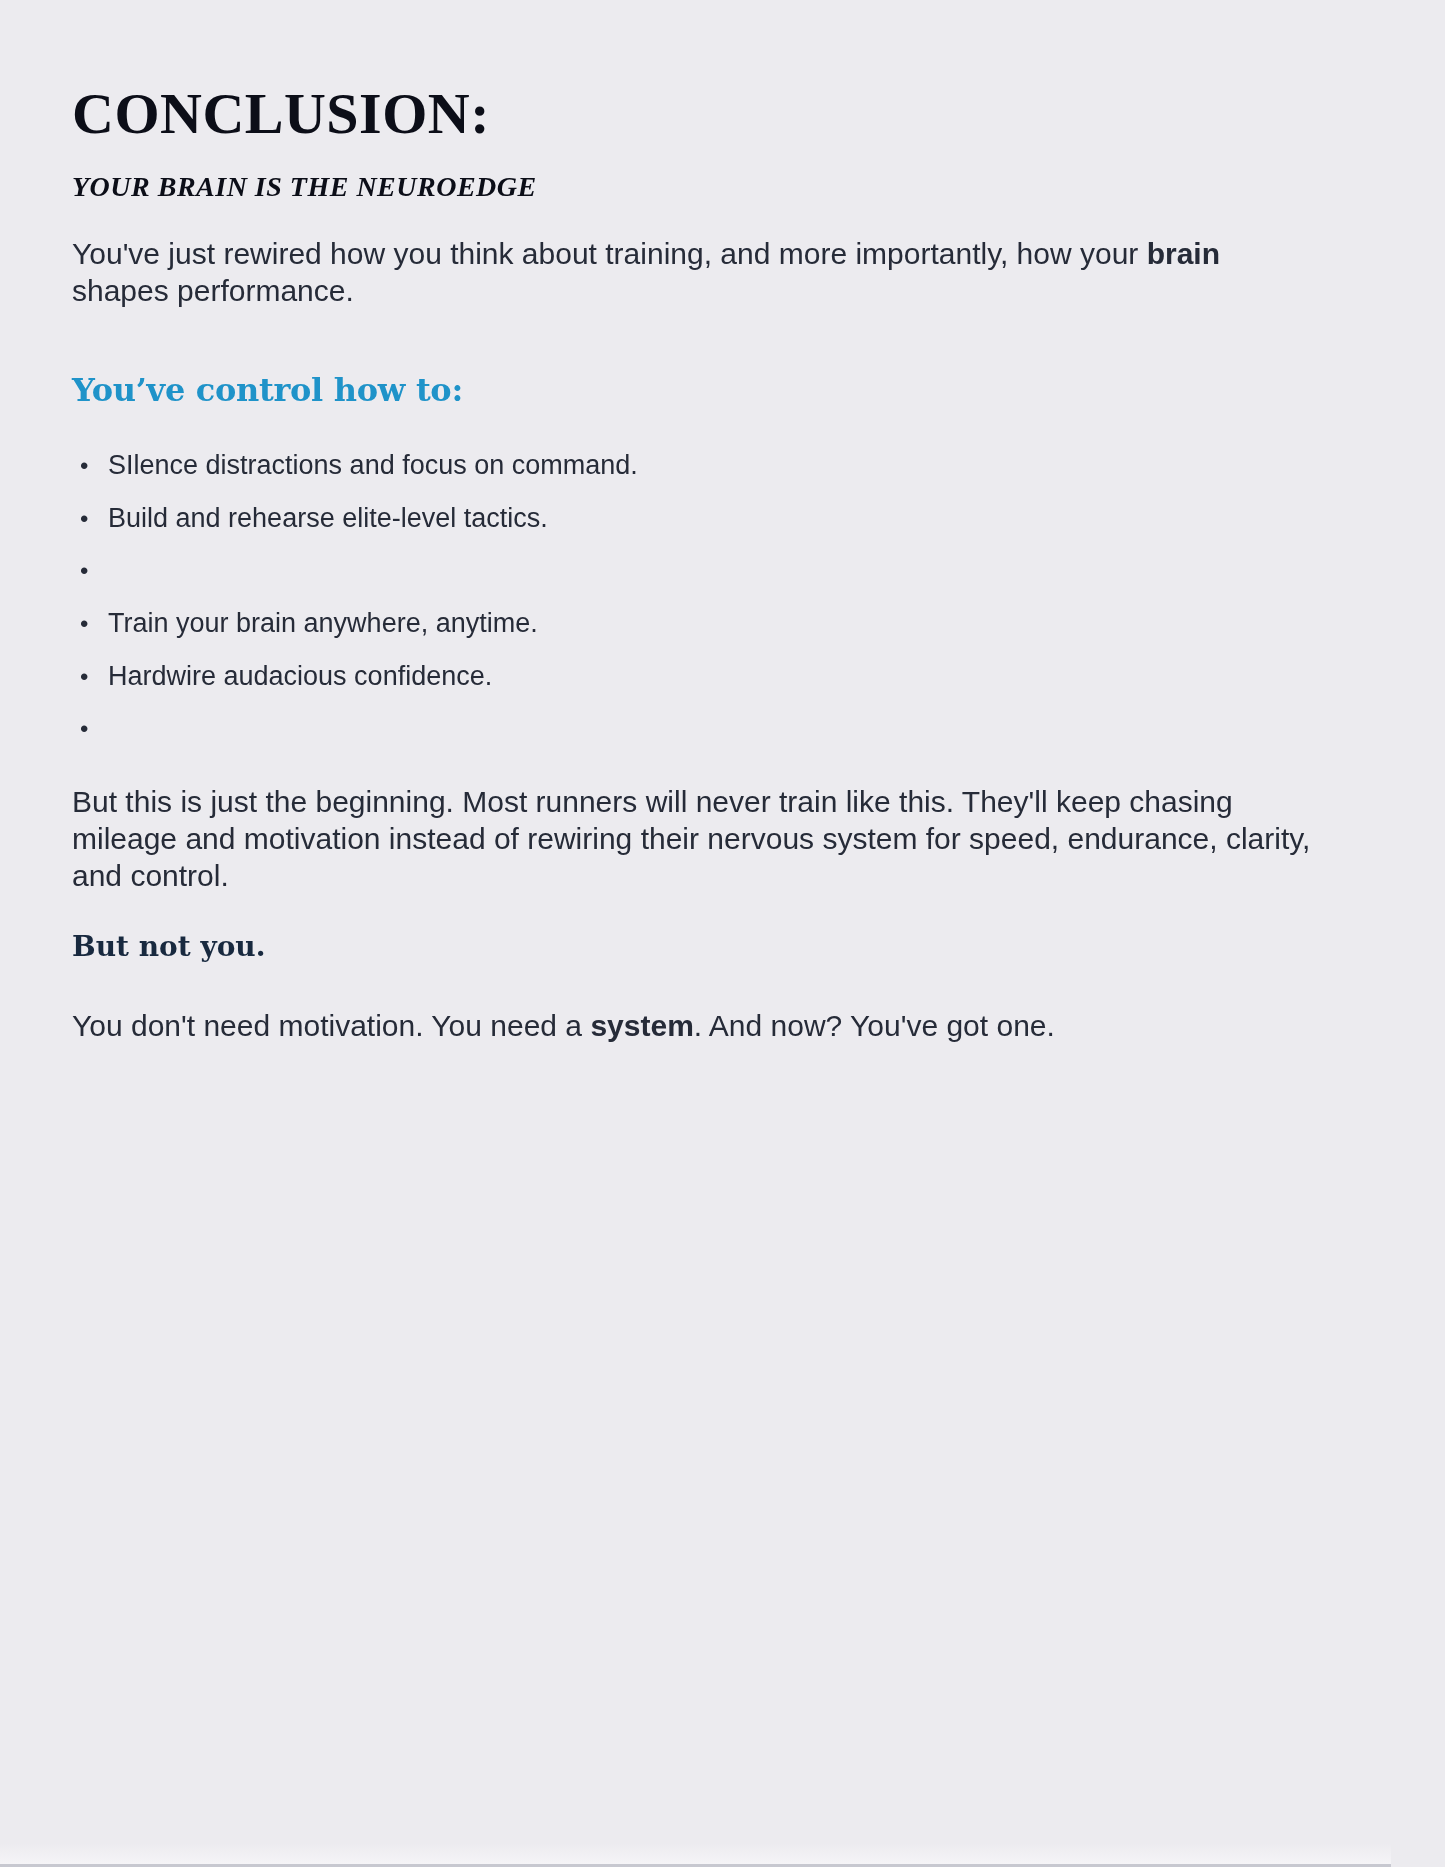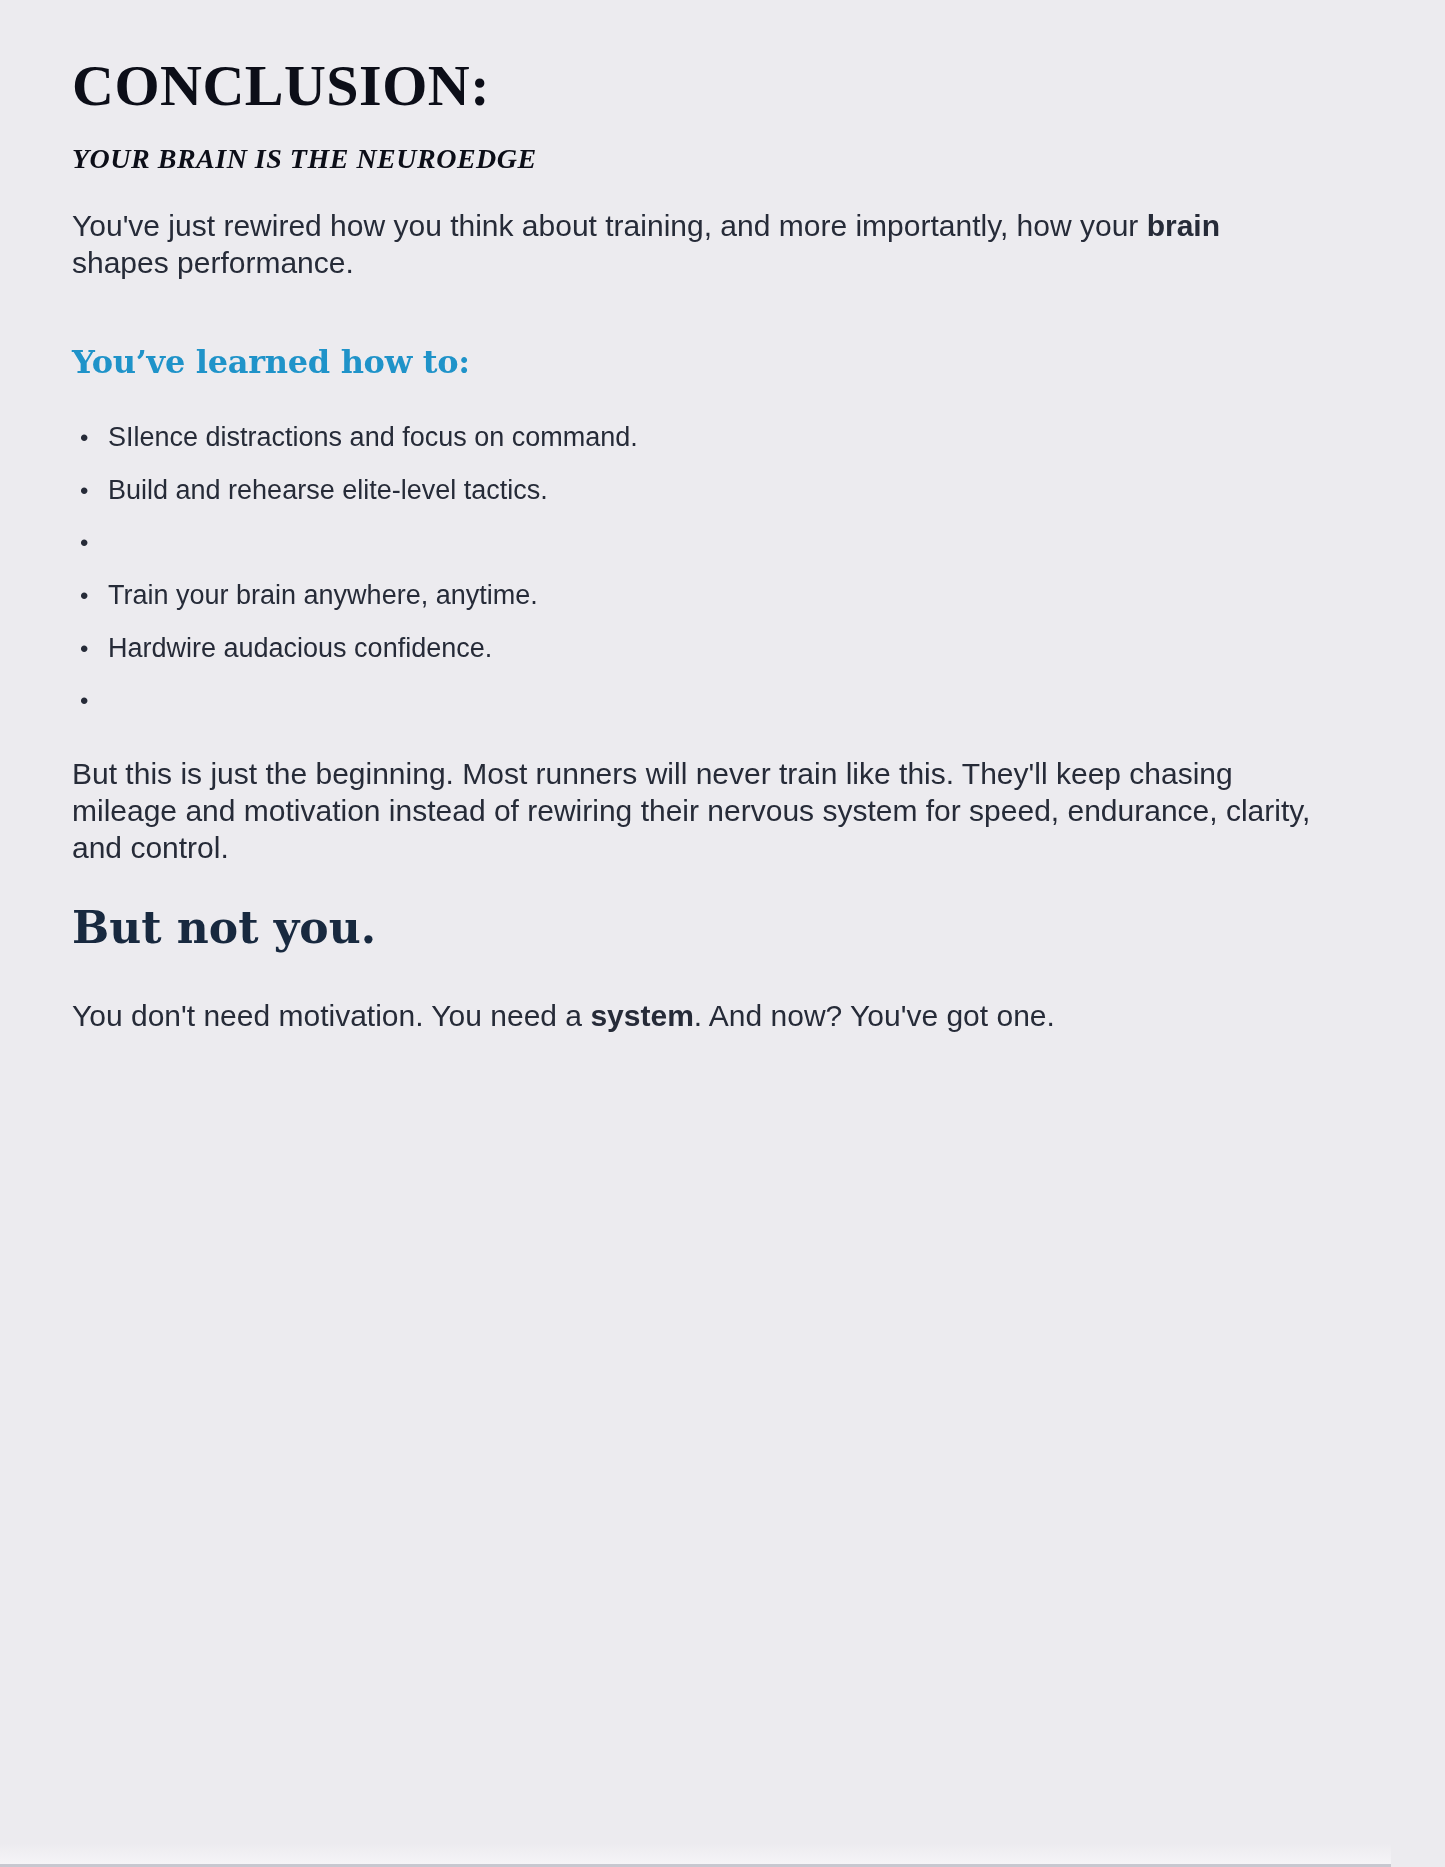--- a/index.html
+++ b/index.html
@@ -13,21 +13,21 @@
   }
   * { margin: 0; padding: 0; box-sizing: border-box; }
   html, body {
     width: 1445px; height: 1867px;
     background: var(--background);
     overflow: hidden;
   }
   .page {
     position: relative;
     width: 1391px; height: 1867px;
-    padding: 56px 72px 0 72px;
+    padding: 84px 72px 0 72px;
     font-family: "Liberation Sans", sans-serif;
     color: var(--body-text);
   }
   .doc-title {
     font-family: "Liberation Serif", serif;
     font-weight: 700;
     font-size: 58px;
     letter-spacing: 0.5px;
     color: var(--title-text);
     line-height: 1.05;
@@ -69,21 +69,21 @@
   }
   .bullet-dot {
     width: 36px;
     padding-left: 8px;
     flex: 0 0 36px;
     font-size: 24px;
   }
   .heading-navy {
     font-family: "DejaVu Serif", "Liberation Serif", serif;
     font-weight: 700;
-    font-size: 44px;
+    font-size: 28px;
     color: var(--heading-navy);
     margin-top: 36px;
   }
   .para-middle { margin-top: 36px; }
   .para-closing { margin-top: 44px; }
   .page-bottom-edge {
     position: absolute;
     left: 0; right: 0; bottom: 0;
     height: 24px;
     background: linear-gradient(to bottom, var(--background), var(--bottom-fade));
@@ -94,21 +94,21 @@
 <body>
 
 <div class="page">
 
   <h1 class="doc-title">CONCLUSION:</h1>
 
   <h2 class="doc-subtitle">YOUR BRAIN IS THE NEUROEDGE</h2>
 
   <p class="para"><span>You've just rewired how you think about training, and more importantly, how your </span><b>brain</b><span> shapes performance.</span></p>
 
-  <h3 class="heading-blue">You’ve learned how to:</h3>
+  <h3 class="heading-blue">You’ve control how to:</h3>
 
   <ul class="bullet-list">
     <li class="bullet-item">
       <span class="bullet-dot">•</span>
       <span>SIlence distractions and focus on command.</span>
     </li>
     <li class="bullet-item">
       <span class="bullet-dot">•</span>
       <span>Build and rehearse elite-level tactics.</span>
     </li>

